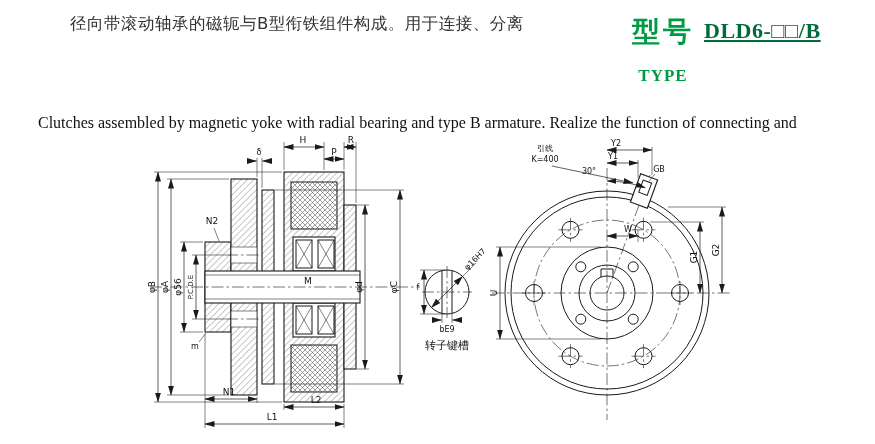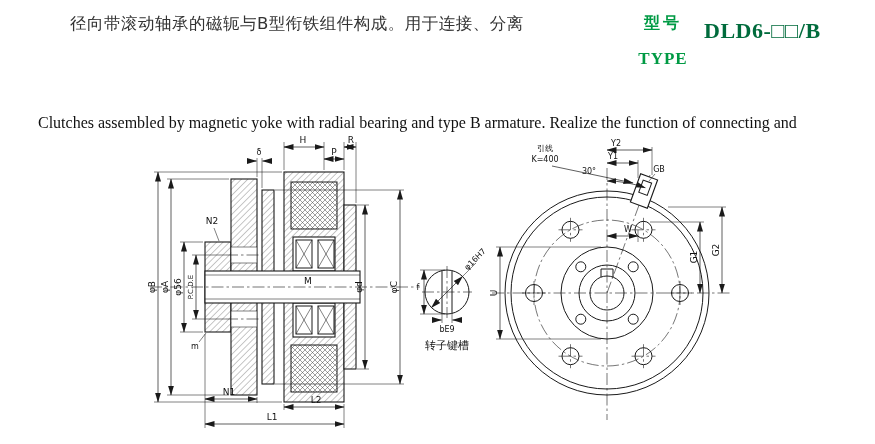--- a/index.html
+++ b/index.html
@@ -5,26 +5,26 @@
   html,body { margin:0; padding:0; background:#fff; }
   .page { position:relative; width:875px; height:444px; background:#ffffff; overflow:hidden; }
 
   .cn { position:absolute; left:40px; top:11px; width:500px;
         font-family:"DejaVu Sans",sans-serif; font-size:16.5px; line-height:25px;
         color:#333; letter-spacing:0.5px; }
   .cn .indent { text-indent:30px; }
 
   .type-block { position:absolute; left:626px; top:13px; width:74px; text-align:center;
         font-family:"Liberation Serif",serif; font-weight:bold; color:#009A44; }
-  .type-cn { font-size:16px; letter-spacing:3px; font-family:Liberation Sans, sans-serif; }
+  .type-cn { font-size:28px; letter-spacing:3px; font-family:Liberation Sans, sans-serif; }
   .type-en { font-size:17px; margin-top:15px; letter-spacing:1px; }
 
   .model { position:absolute; left:704px; top:18px;
         font-family:"Liberation Serif",serif; font-weight:bold; font-size:22px;
-        color:#006B3C; letter-spacing:0.5px; }
+        color:#006B3C; letter-spacing:0.5px;text-decoration:underline; }
 
   .en { position:absolute; left:38px; top:64px; width:828px;
         font-family:"Liberation Serif",serif; font-size:16px; line-height:26px; color:#111;margin-top:46px; }
 
   svg.drawing { position:absolute; left:0; top:0; }
   .drawing text { font-family:"DejaVu Sans",sans-serif; fill:#111; font-size:9px; }
   .drawing text.small { font-size:8px; }
   .drawing text.tiny { font-size:7px; }
   .drawing text.cap { font-size:11px; }
 

